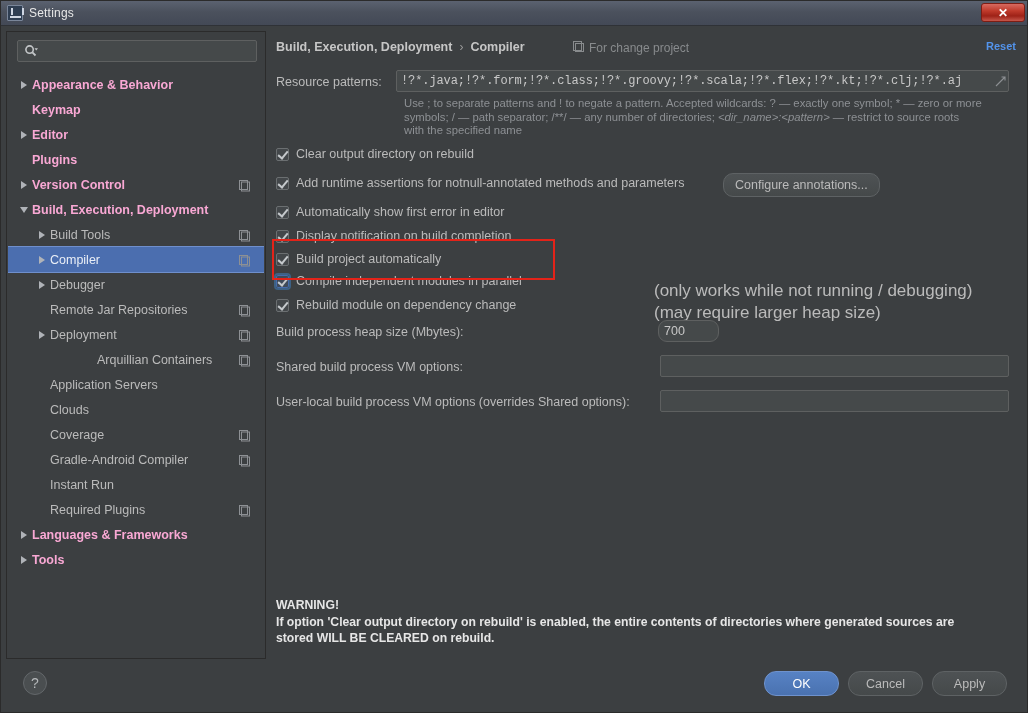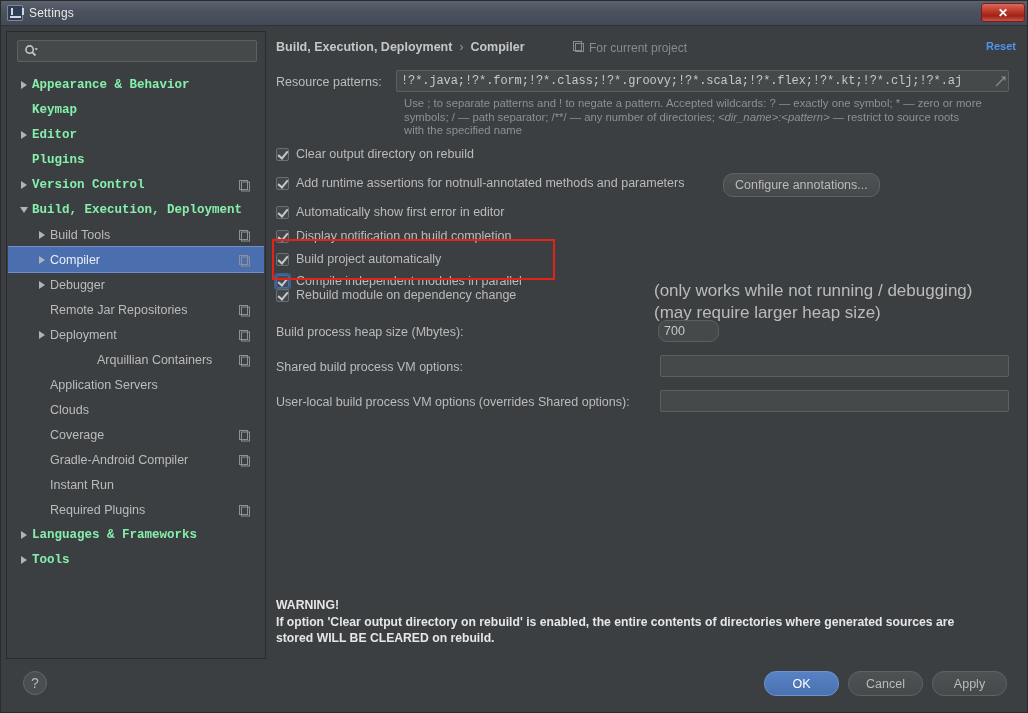--- a/index.html
+++ b/index.html
@@ -105,21 +105,21 @@
   }
   .arrow.down::before {
     content: ""; display: block;
     border-top: 6px solid #b0b3b8;
     border-left: 4.5px solid transparent;
     border-right: 4.5px solid transparent;
   }
   .tree-label {
     color: #bbbbbb; font-size: 12.5px; white-space: nowrap;
   }
-  .tree-row.bold .tree-label { font-weight: bold; color: #86efac; font-family: Liberation Mono, monospace; }
+  .tree-row.bold .tree-label { font-weight: bold; color: #f9a8d4; }
   .tree-row.selected .tree-label { color: #e9eef6; }
   .proj-icon {
     position: absolute; right: 13px; top: 6px;
     width: 12px; height: 12px;
   }
 
   
   .content {
     position: absolute; left: 268px; top: 30px;
     width: 755px; height: 628px;
@@ -418,21 +418,21 @@
       <span class="bc-item">Compiler</span>
     </div>
 
     <div class="for-project">
       <span>
         <svg width="11" height="11" viewBox="0 0 11 11">
           <rect x="0.5" y="0.5" width="8" height="9" fill="none" stroke="#888b8d"></rect>
           <rect x="2.5" y="2.5" width="8" height="8" fill="none" stroke="#888b8d"></rect>
         </svg>
       </span>
-      <span>For current project</span>
+      <span>For change project</span>
     </div>
 
     <div class="reset-link" style="color: rgb(83, 148, 236);">Reset</div>
 
     <div class="row-label res-label">Resource patterns:</div>
     <div class="res-field">
       <input class="res-input" type="text" id="respat" value="!?*.java;!?*.form;!?*.class;!?*.groovy;!?*.scala;!?*.flex;!?*.kt;!?*.clj;!?*.aj" style="">
       <span class="expand-icon">
         <svg width="11" height="11" viewBox="0 0 11 11">
           <path d="M1 10 L10 1 M6.5 1 L10 1 L10 4.5" fill="none" stroke="#8d9094" stroke-width="1.1"></path>
@@ -464,21 +464,21 @@
           <span class="cb-label">Display notification on build completion</span>
         </div>
         <div class="cb-row" style="top: 221px;">
           <span class="cbx checked"></span>
           <span class="cb-label">Build project automatically</span>
         </div>
         <div class="cb-row" style="top: 243px;">
           <span class="cbx checked focused"></span>
           <span class="cb-label">Compile independent modules in parallel</span>
         </div>
-        <div class="cb-row" style="top: 257px;">
+        <div class="cb-row" style="top: 267px;">
           <span class="cbx checked"></span>
           <span class="cb-label">Rebuild module on dependency change</span>
         </div>
       </div>
 
     <button class="btn" style="position:absolute; left:454px; top:142px;">Configure annotations...</button>
 
     <div class="side-note" style="left:385px; top:250px;">(only works while not running / debugging)</div>
     <div class="side-note" style="left:385px; top:272px;">(may require larger heap size)</div>
 

